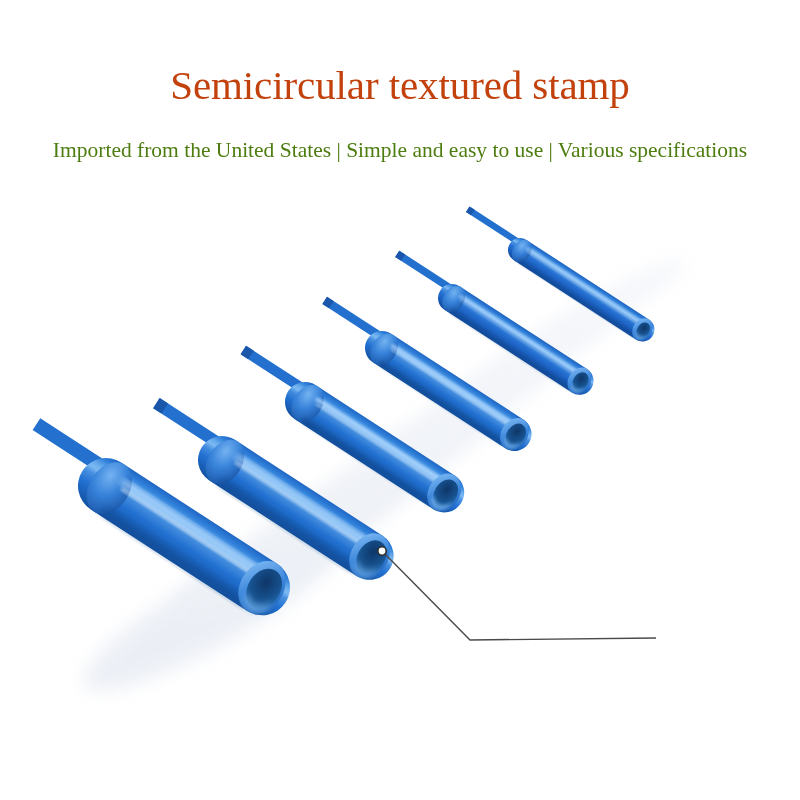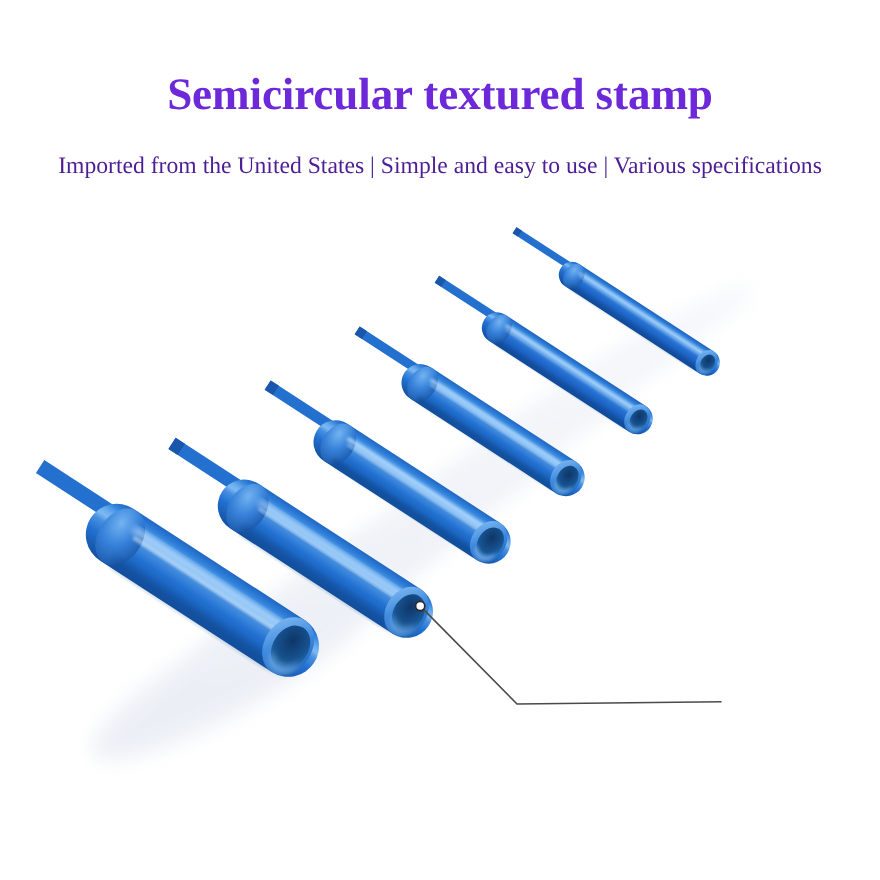--- a/index.html
+++ b/index.html
@@ -24,34 +24,34 @@
     top: 0;
     width: 800px;
     text-align: center;
   }
   #title {
     position: absolute;
     left: 0;
     top: 62px;
     width: 800px;
     font-size: 41px;
-    font-weight: bold;
-    color: #6d28d9;
+    font-weight: normal;
+    color: #c2410c;
     letter-spacing: -0.1px;
     line-height: 46px;
     white-space: nowrap;
   }
   #subtitle {
     position: absolute;
     left: 0;
     top: 136px;
     width: 800px;
     font-size: 21.5px;
     font-weight: normal;
-    color: #4c1d95;
+    color: #4d7c0f;
     line-height: 28px;
     white-space: nowrap;
   }
 
   
   #photo {
     position: absolute;
     left: 0;
     top: 180px;
     width: 800px;

